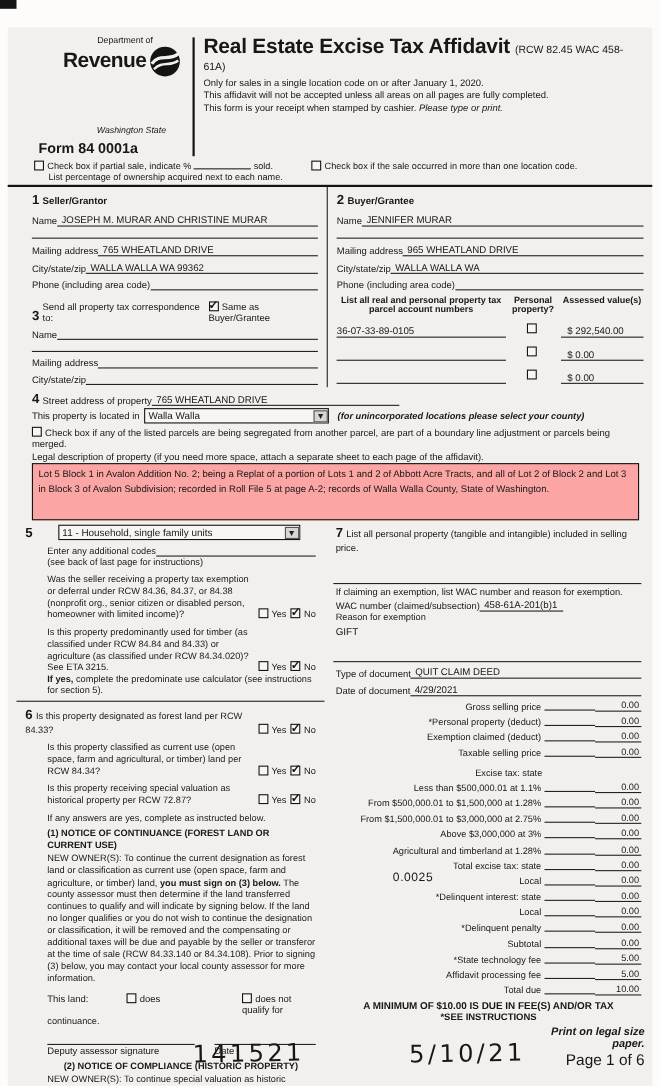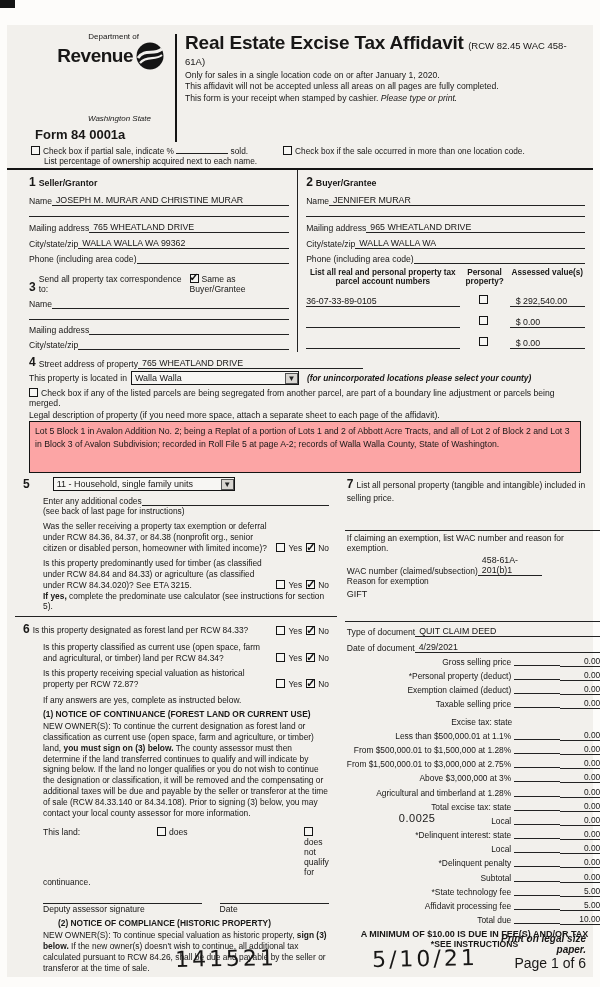--- a/index.html
+++ b/index.html
@@ -84,21 +84,21 @@
   .twocol.mid > .colL { flex:0 0 49.5%; padding:4px 10px 0 8px; }
   .twocol.mid > .colR { flex:1; padding:4px 2px 0 8px; }
   .q { display:flex; align-items:flex-end; font-size:8.4px; line-height:1.28; margin-top:5px; }
   .q .qtext { flex:1; padding-right:4px; }
   .yn { white-space:nowrap; font-size:8.4px; }
   .yn .cb { margin-left:4px; }
   .smallnote { font-size:8.4px; }
   .bold { font-weight:bold; }
   .hrL { border-top:1.2px solid #222; margin:5px -8px 0 -8px; }
   .para { font-size:8.4px; line-height:1.3; margin-top:4px; }
-  .landrow { display:flex; font-size:8.6px; margin-top:8px;gap:42px; }
+  .landrow { display:flex; font-size:8.6px; margin-top:8px; }
   .landrow .li1 { flex:0 0 72px; }
   .landrow .li2 { flex:0 0 105px; }
   .dep-lines { display:flex; gap:18px; margin-top:16px; }
   .dep-lines .l1 { flex:1.45; border-bottom:1px solid #222; }
   .dep-lines .l2 { flex:1; border-bottom:1px solid #222; }
   .dep-labels { display:flex; gap:18px; font-size:8.6px; }
   .dep-labels .l1 { flex:1.45; } .dep-labels .l2 { flex:1; }
   
   .s7intro { font-size:8.5px; line-height:1.3; }
   .exem-note { font-size:8.5px; margin-top:2px; }
@@ -275,21 +275,21 @@
         <span class="cb"></span><span>Check box if any of the listed parcels are being segregated from another parcel, are part of a boundary line adjustment or parcels being merged.</span>
       </div>
       <div class="legal-label">Legal description of property (if you need more space, attach a separate sheet to each page of the affidavit).</div>
       <div class="legal-box">Lot 5 Block 1 in Avalon Addition No. 2; being a Replat of a portion of Lots 1 and 2 of Abbott Acre Tracts, and all of Lot 2 of Block 2 and Lot 3 in Block 3 of Avalon Subdivision; recorded in Roll File 5 at page A-2; records of Walla Walla County, State of Washington.</div>
     </div>
 
     <div class="twocol mid">
       <div class="colL">
         <div style="display:flex;align-items:center">
           <span class="secnum">5</span>
-          <span class="combo" style="width:182px;margin-left:20px">
+          <span class="combo" style="width:220px;margin-left:20px">
             <span>11 - Household, single family units</span>
             <span class="combo-arrow">▼</span>
           </span>
         </div>
         <div class="fline" style="margin-left:20px">
           <span class="flabel" style="font-size:8.4px">Enter any additional codes</span>
           <span class="fill"></span>
         </div>
         <div class="smallnote" style="margin-left:20px">(see back of last page for instructions)</div>
 

